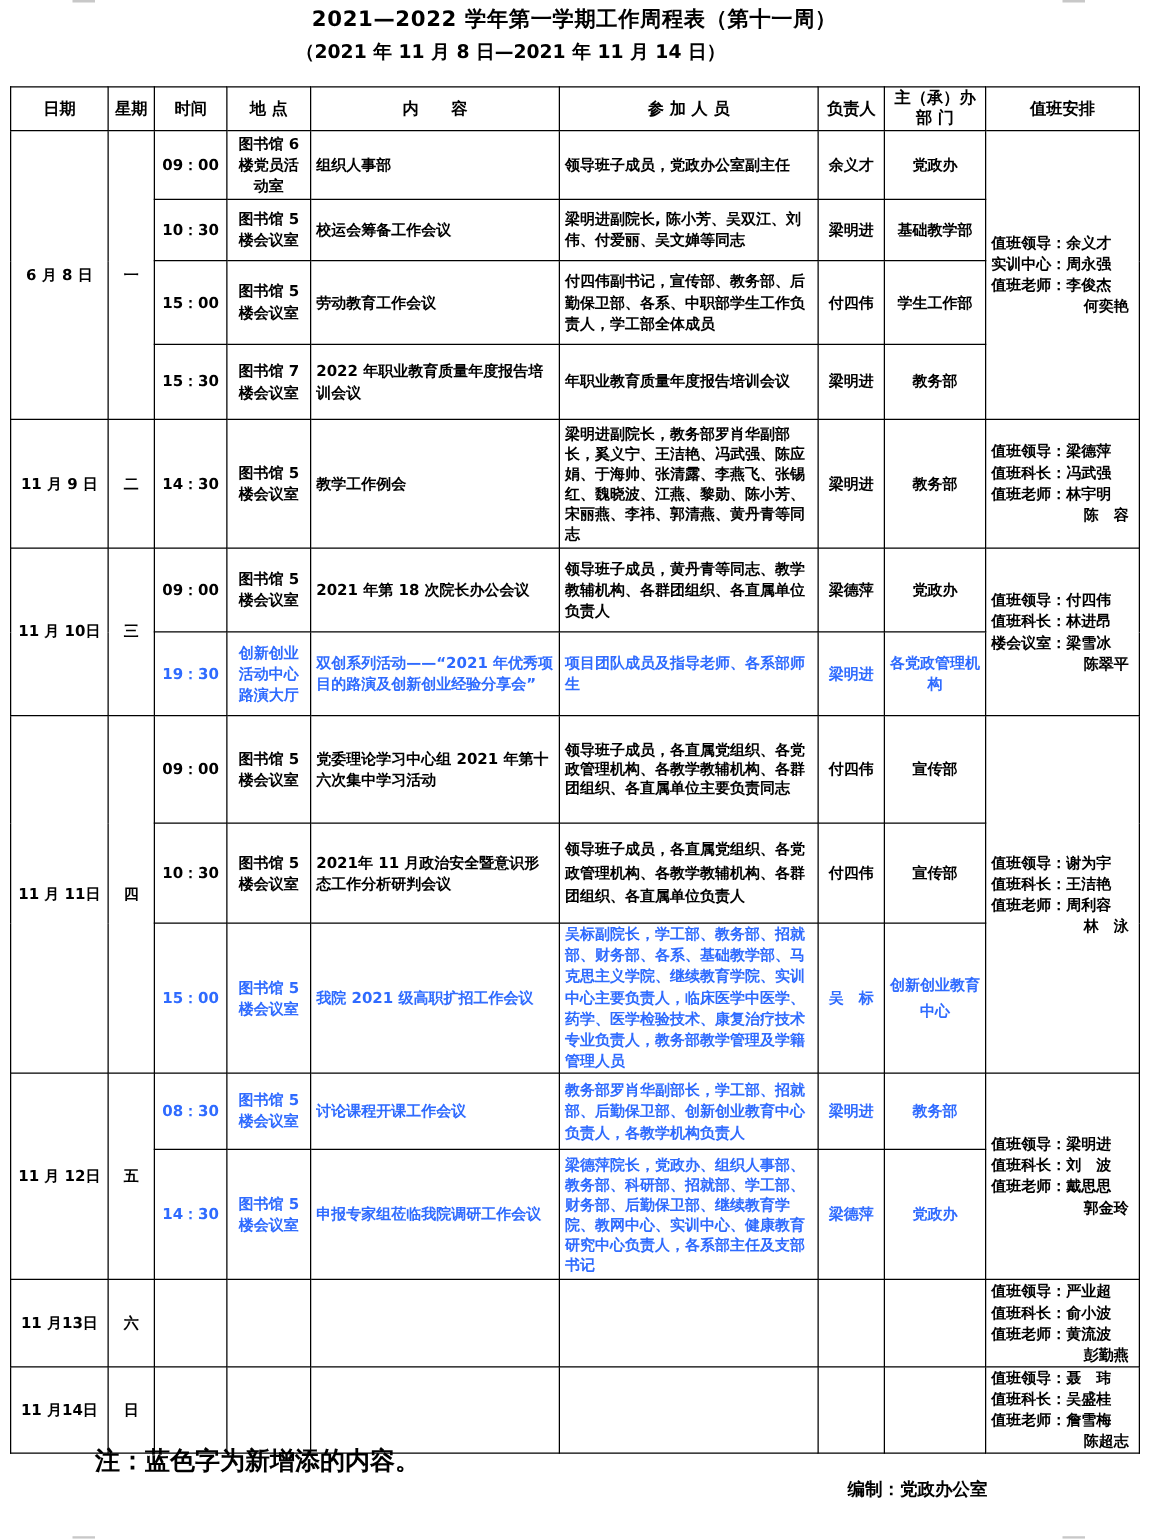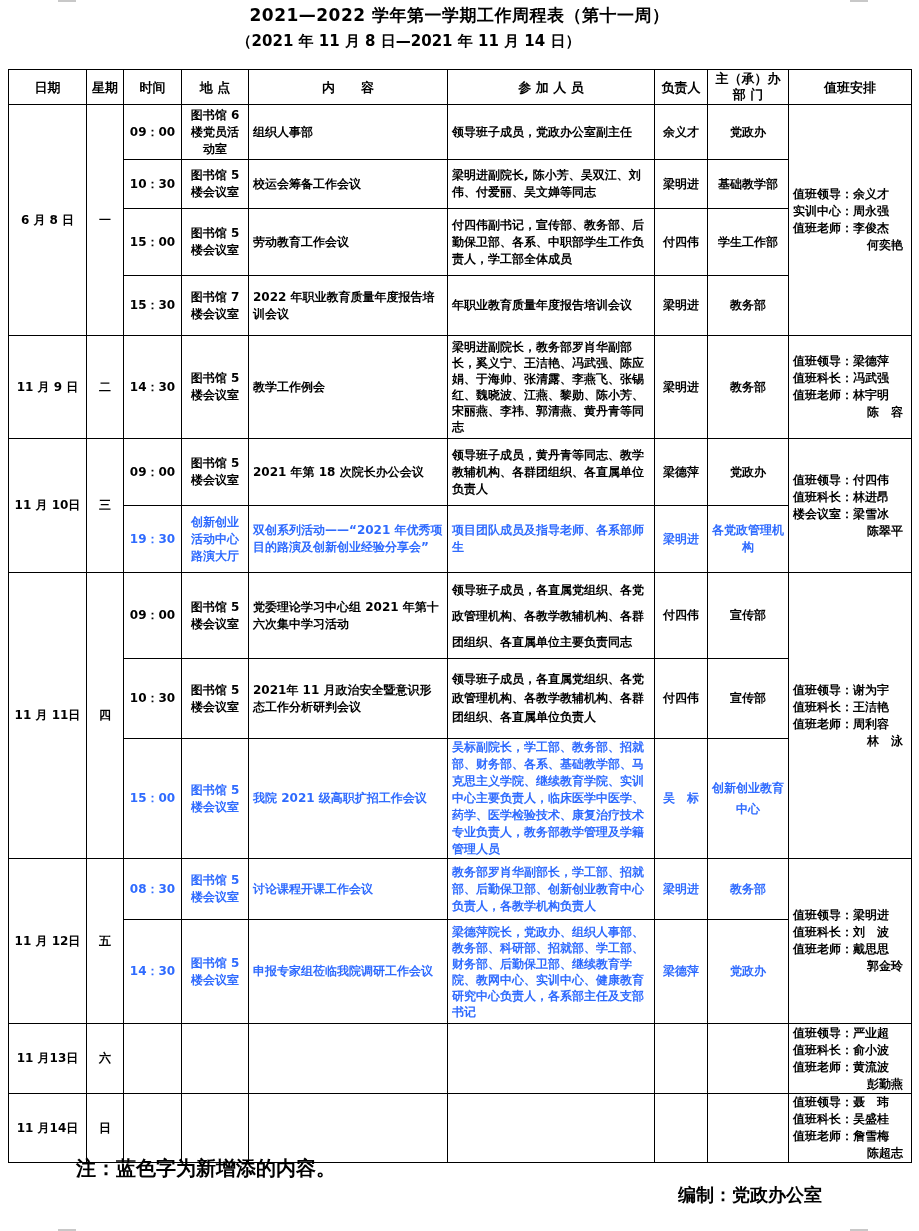--- a/index.html
+++ b/index.html
@@ -17,21 +17,21 @@
   table.sched th { height: 34px; text-align: center; font-size: 13px; }
   .c { text-align: center; }
   .l { text-align: left; }
   .blue { color: #2f6bff; }
   .dense { line-height: 13.5px; font-size: 12px; }
   .duty { text-align: left; line-height: 22px; padding-left: 6px; margin-top: 16px; }
   .duty.tight { line-height: 17px; }
   .duty .line { display: block; white-space: nowrap; }
   .duty .extra { display: block; text-align: right; padding-right: 4px; }
   .note { position: absolute; top: 1155px; left: 76px; font-size: 20px; font-weight: bold; }
-  .compiler { position: absolute; top: 1183px; left: 678px; font-size: 18px; font-weight: bold; }
+  .compiler { position: absolute; top: 1183px; left: 678px; font-size: 14px; font-weight: bold; }
 </style>
 </head>
 <body>
 
 <div class="corner" style="top:0;left:58px;"></div>
 <div class="corner" style="top:0;left:850px;"></div>
 <div class="corner" style="top:1229px;left:58px;"></div>
 <div class="corner" style="top:1229px;left:850px;"></div>
 
 <div class="title">2021—2022 学年第一学期工作周程表（第十一周）</div>
@@ -144,21 +144,21 @@
     <td class="c blue">梁明进</td>
     <td class="c blue">各党政管理机构</td>
   </tr>
 
   <tr style="height:86px;">
     <td class="c" rowspan="3">11 月 11日</td>
     <td class="c" rowspan="3">四</td>
     <td class="c">09：00</td>
     <td class="c">图书馆 5 楼会议室</td>
     <td class="l">党委理论学习中心组 2021 年第十六次集中学习活动</td>
-    <td class="l" style="line-height:26px;">领导班子成员，各直属党组织、各党政管理机构、各教学教辅机构、各群团组织、各直属单位主要负责同志</td>
+    <td class="l" style="line-height:15px;">领导班子成员，各直属党组织、各党政管理机构、各教学教辅机构、各群团组织、各直属单位主要负责同志</td>
     <td class="c">付四伟</td>
     <td class="c">宣传部</td>
     <td class="duty" rowspan="3">
       <span class="line">值班领导：谢为宇</span>
       <span class="line">值班科长：王洁艳</span>
       <span class="line">值班老师：周利容</span>
       <span class="extra">林　泳</span>
     </td>
   </tr>
   <tr style="height:80px;">

